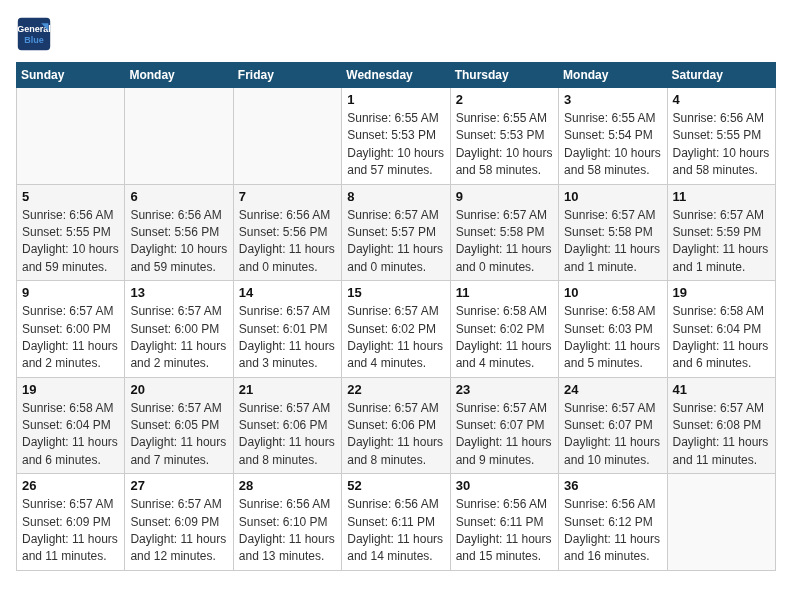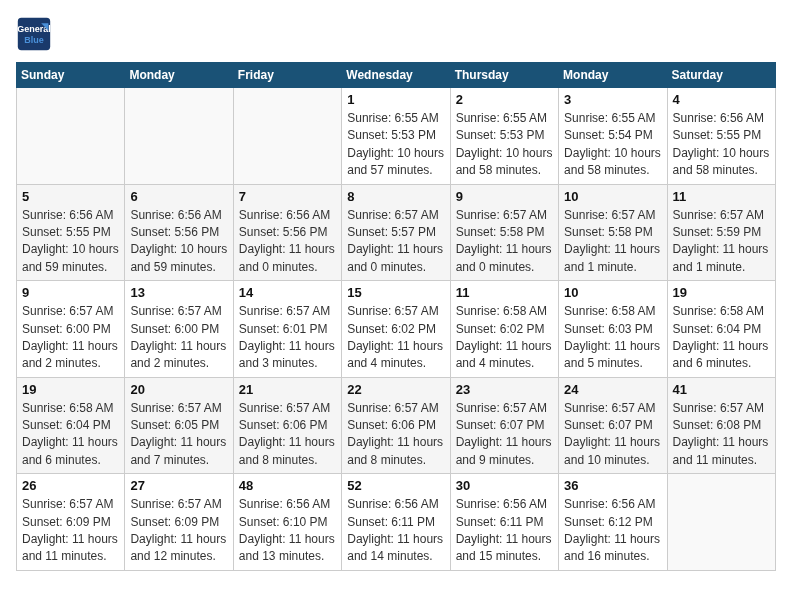--- a/index.html
+++ b/index.html
@@ -304,21 +304,21 @@
 and 11 minutes.</div>
         </td>
         <td>
           <span class="day-num">27</span>
           <div class="day-info" style="white-space: pre-line;">Sunrise: 6:57 AM
 Sunset: 6:09 PM
 Daylight: 11 hours
 and 12 minutes.</div>
         </td>
         <td>
-          <span class="day-num">48</span>
+          <span class="day-num">28</span>
           <div class="day-info" style="white-space: pre-line;">Sunrise: 6:56 AM
 Sunset: 6:10 PM
 Daylight: 11 hours
 and 13 minutes.</div>
         </td>
         <td>
           <span class="day-num">52</span>
           <div class="day-info" style="white-space: pre-line;">Sunrise: 6:56 AM
 Sunset: 6:11 PM
 Daylight: 11 hours

